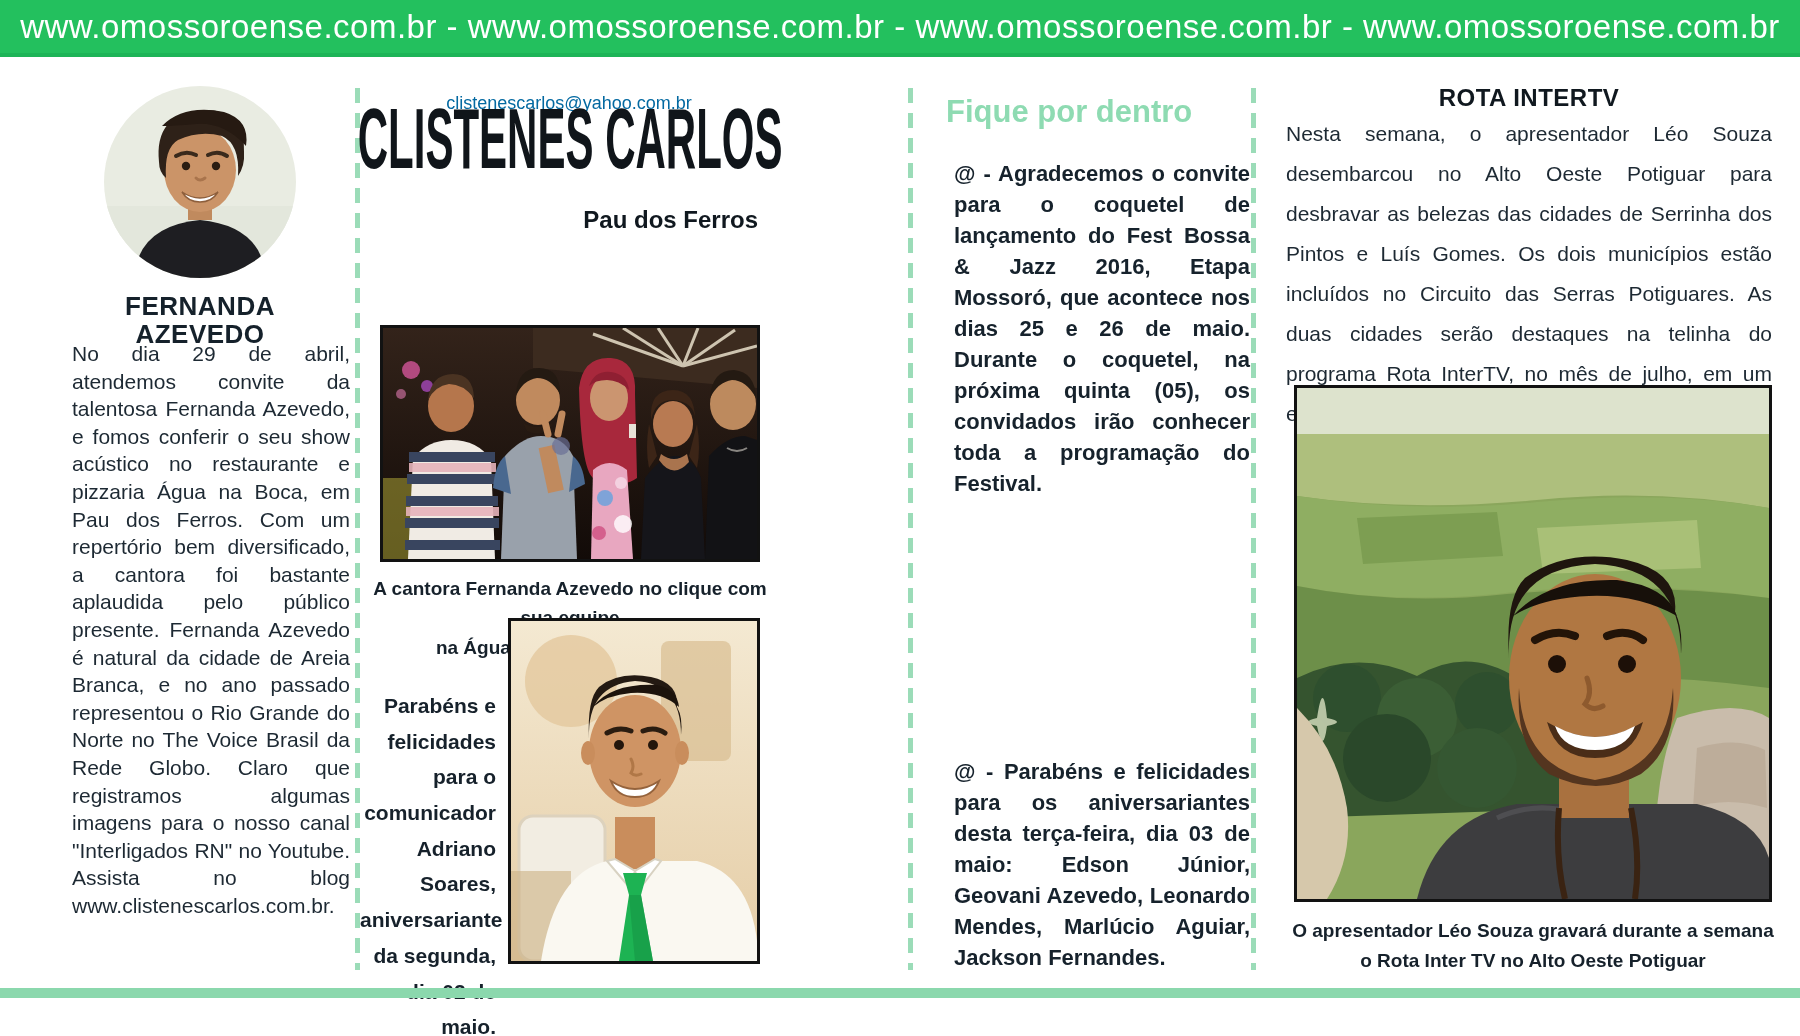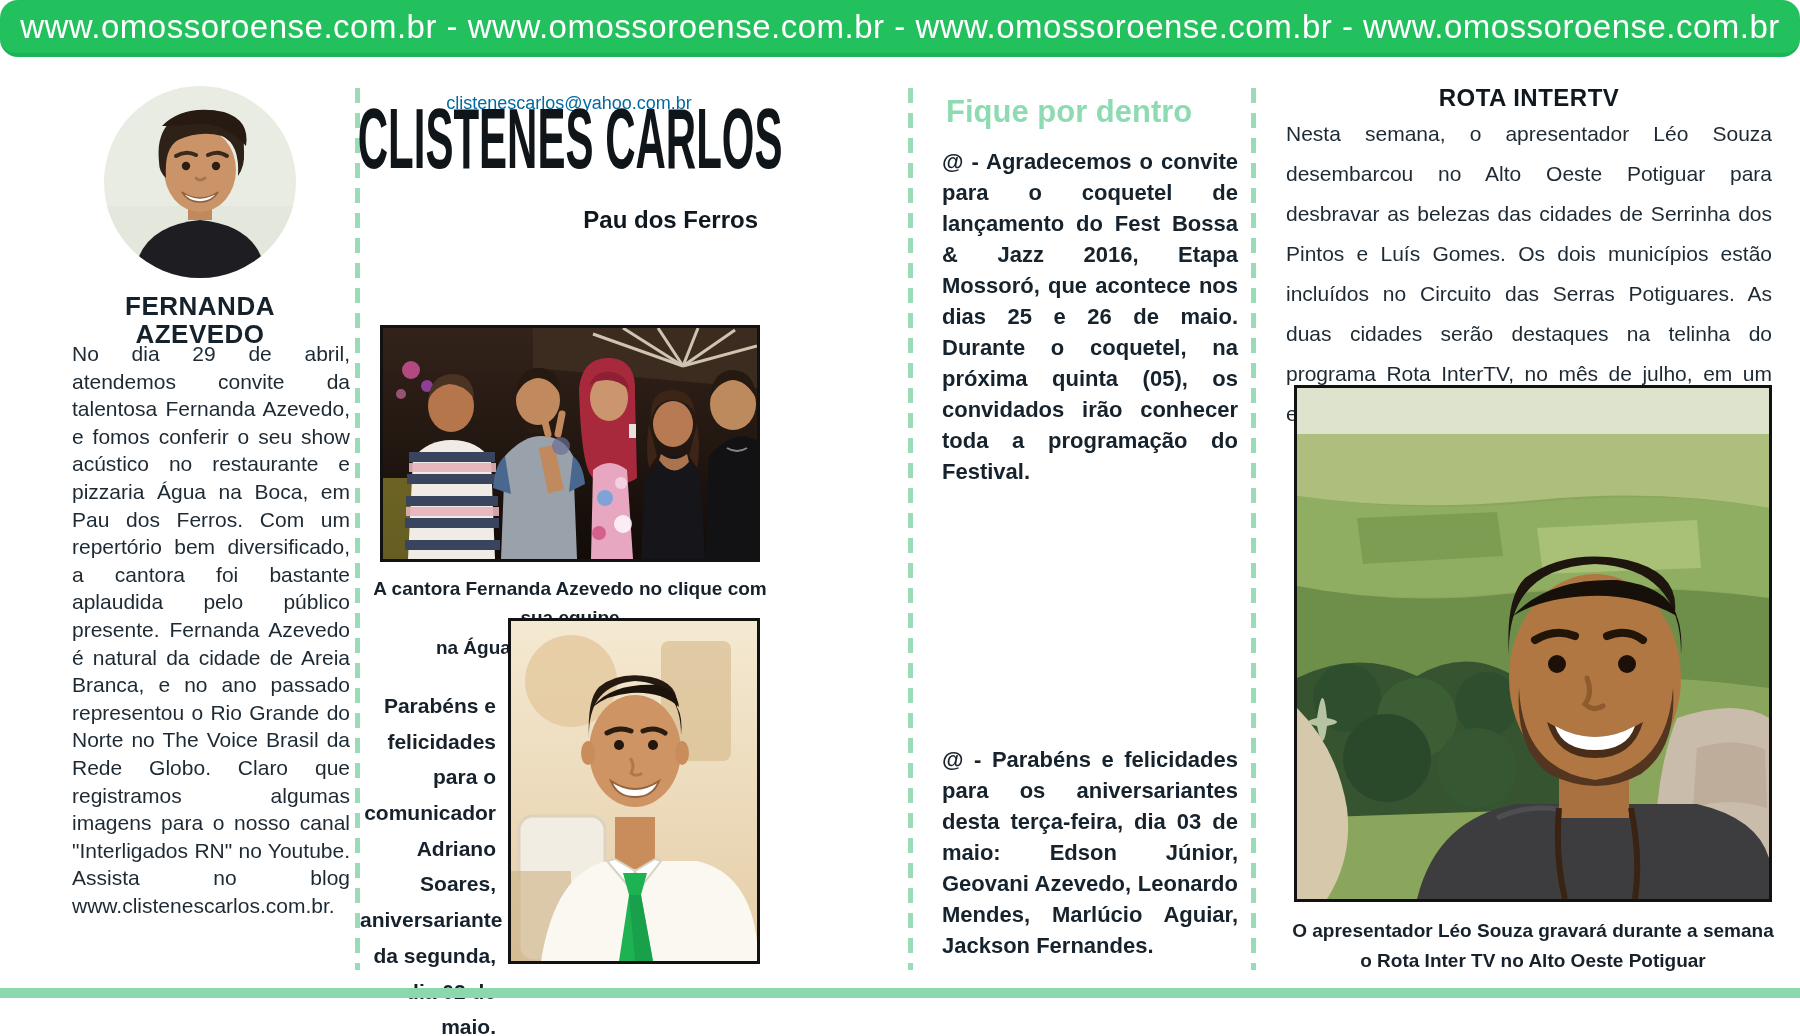--- a/index.html
+++ b/index.html
@@ -1,21 +1,21 @@
 <!DOCTYPE html>
 <html><head>
 <meta charset="utf-8">
 <style>
   html,body{margin:0;padding:0;background:#ffffff;}
   .page{position:relative;width:1800px;height:1036px;background:#ffffff;
         font-family:"Liberation Sans",sans-serif;overflow:hidden;}
 
   
   .banner{position:absolute;top:0;left:0;width:1800px;height:53px;background:#23c05e;
-          border-bottom:4px solid #1db457;display:flex;align-items:center;justify-content:center;border-radius:18px;}
+          border-bottom:4px solid #1db457;display:flex;align-items:center;justify-content:center;}
   .banner span{color:#ffffff;font-size:33px;letter-spacing:.5px;white-space:nowrap;}
 
   
   .vdash{position:absolute;top:88px;width:5px;height:882px;
          background:repeating-linear-gradient(to bottom,#9bdcb8 0 15px,rgba(0,0,0,0) 15px 25px);}
   .d1{left:355px}.d2{left:908px}.d3{left:1251px}
 
   
   .avatar{position:absolute;left:104px;top:86px;width:192px;height:192px;border-radius:50%;overflow:hidden;}
   .lc-head{position:absolute;left:60px;top:292px;width:280px;text-align:center;font-weight:bold;
@@ -39,21 +39,21 @@
   .photo3{left:1294px;top:385px;width:478px;height:517px;}
 
   .cap1{position:absolute;left:360px;top:574px;width:420px;text-align:center;font-weight:bold;
         font-size:19px;line-height:1.55;color:#16212b;}
   .cap2{position:absolute;left:360px;top:688px;width:136px;text-align:right;font-weight:bold;
         font-size:21px;line-height:1.7;color:#16212b;}
 
   
   .fique-head{position:absolute;left:938px;top:86px;font-weight:bold;font-size:31px;color:#8edbb2;margin:8px;}
   .fique-p{position:absolute;left:938px;width:296px;font-size:22px;line-height:31px;color:#16222c;
-           text-align:justify;margin:4px;}
+           text-align:justify;margin:16px;}
   .fp1{top:142px;font-weight:bold;}
   .fp2{top:494px;font-weight:normal;}
   .fp3{top:740px;font-weight:bold;}
 
   
   .rota-head{position:absolute;left:1286px;top:84px;width:486px;text-align:center;font-weight:bold;
              font-size:24px;color:#10181f;letter-spacing:.5px;margin:0;}
   .rota-body{position:absolute;left:1286px;top:114px;width:486px;font-size:21px;line-height:40px;
              color:#1d2933;text-align:justify;margin:0;}
   .cap3{position:absolute;left:1270px;top:916px;width:526px;text-align:center;font-weight:bold;

